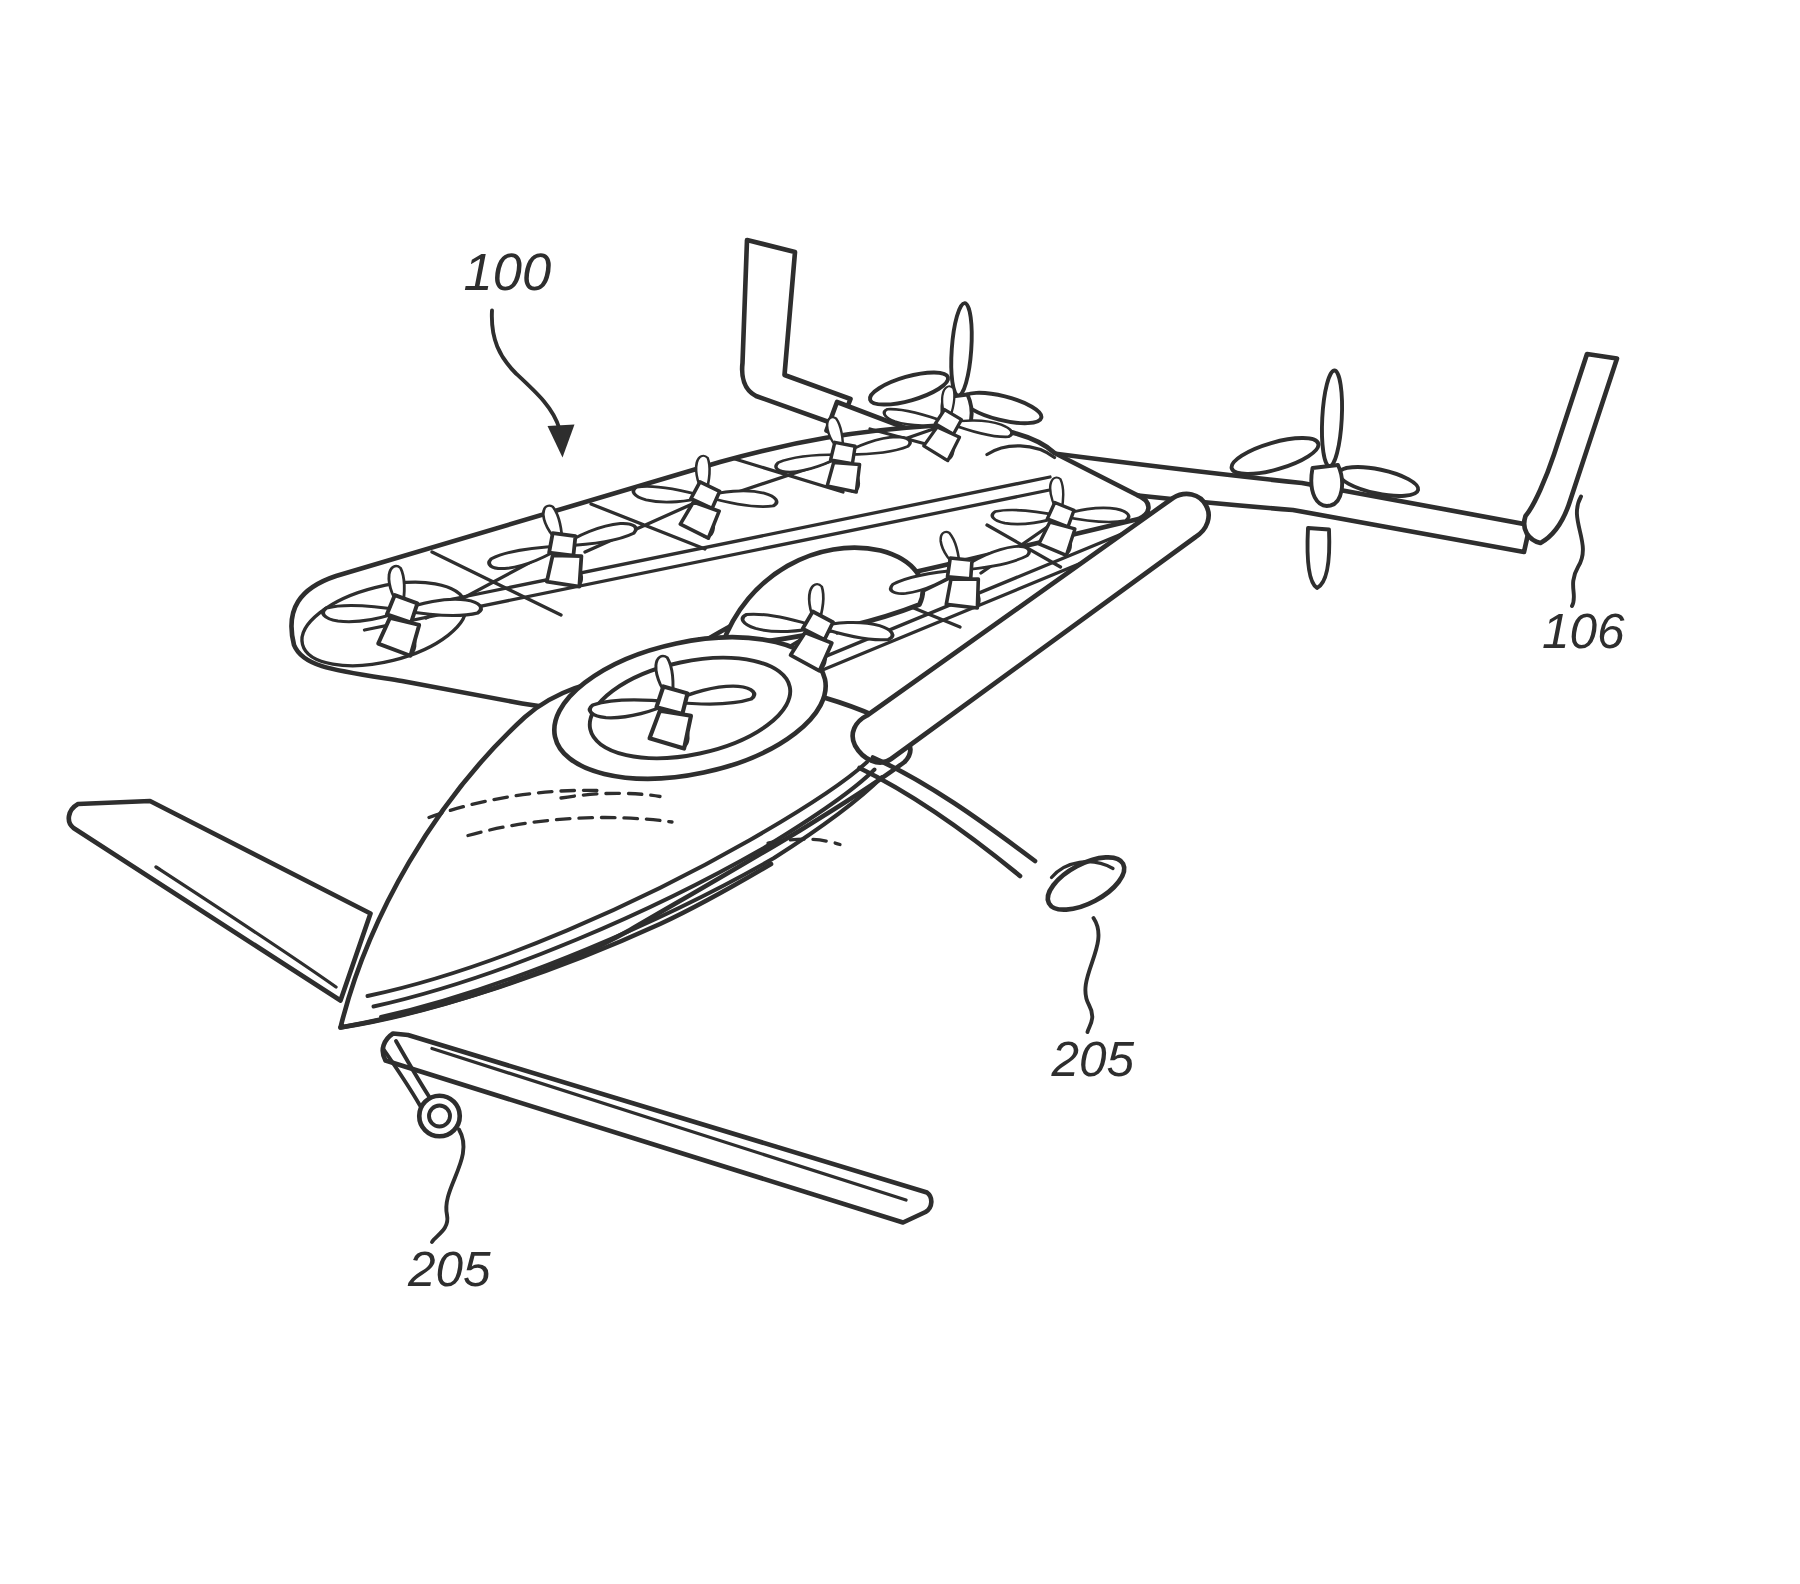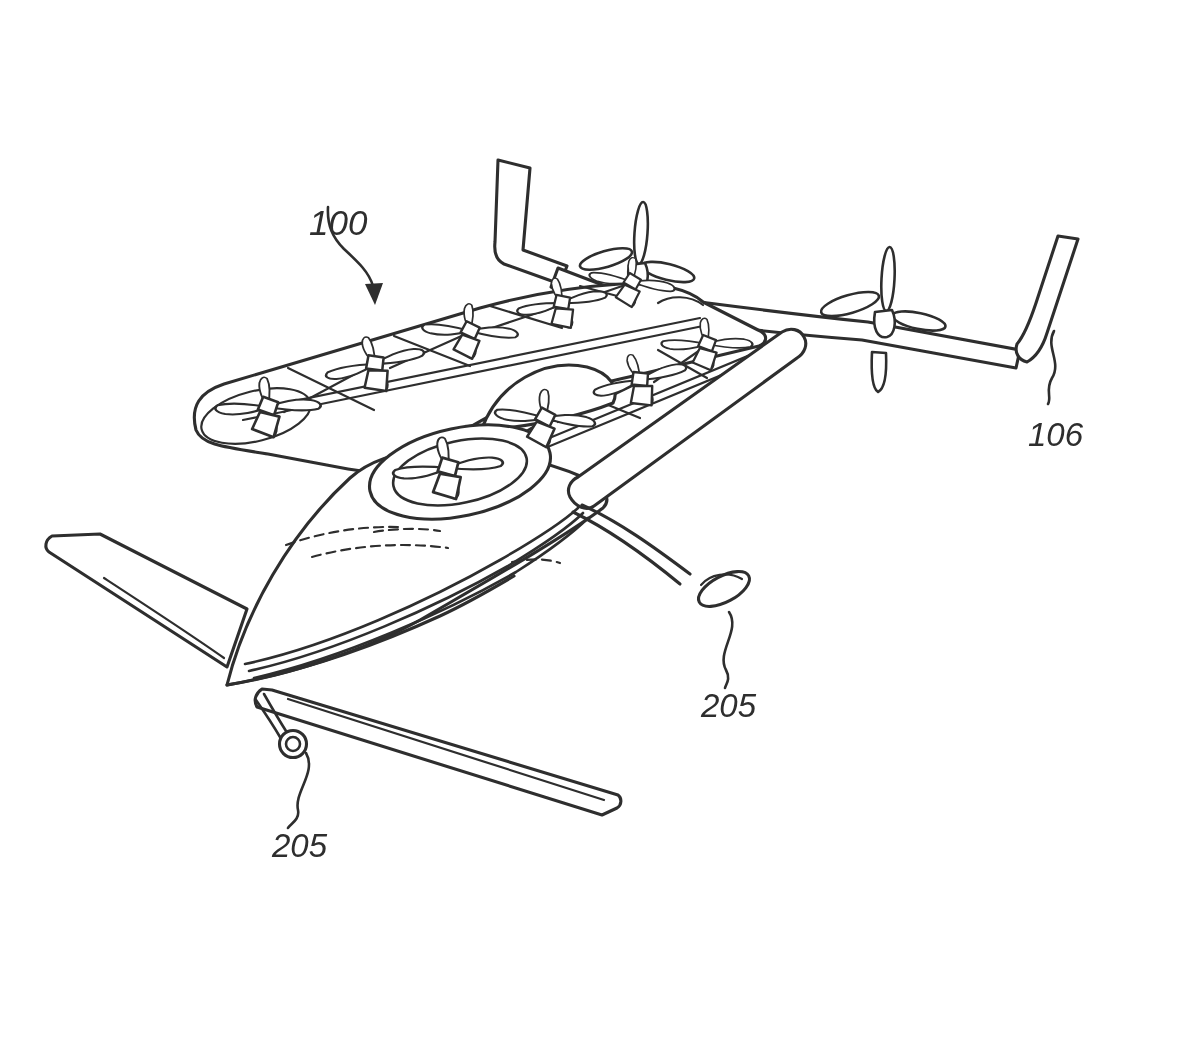--- a/index.html
+++ b/index.html
@@ -169,22 +169,22 @@
       <path class="w26" d="M 1054,331 C 1045,347 1062,362 1052,378 C 1045,390 1052,397 1048,404"></path>
     </g>
     <g>
       <path class="w26" d="M 729,612 C 741,630 716,652 726,670 C 731,679 726,684 725,688"></path>
     </g>
     <g>
       <path class="w26" d="M 306,753 C 317,772 294,792 298,810 C 300,820 290,824 288,828"></path>
     </g>
   </svg>
 
-  <div class="ref-label" style="left:309px; top:164px; font-size:35px;margin-top:41px;">100</div>
+  <div class="ref-label" style="left:309px; top:164px; font-size:35px;">100</div>
 
-  <div class="ref-label" style="left:1028px; top:418px;">106</div>
+  <div class="ref-label" style="left:1028px; top:404px;">106</div>
 
   <div class="ref-label" style="left:701px; top:689px;">205</div>
 
   <div class="ref-label" style="left:272px; top:829px;">205</div>
 
 
 </div>
 
 </body></html>

